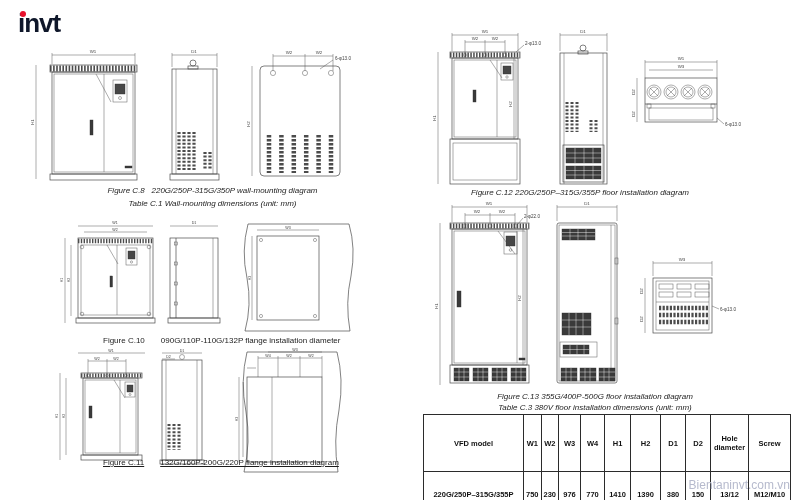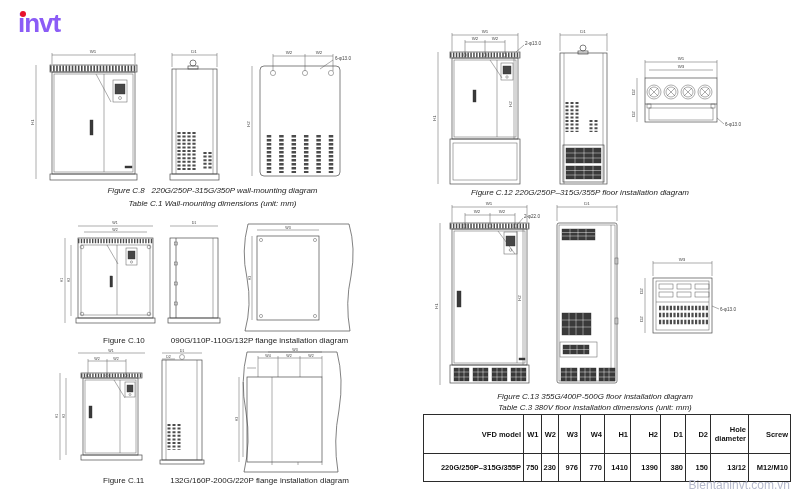--- a/index.html
+++ b/index.html
@@ -2,47 +2,47 @@
 <html><head>
 <meta charset="utf-8">
 <style>
   html,body { margin:0; padding:0; }
   body {
     width:800px; height:500px; position:relative; background:#ffffff;
     font-family:"Liberation Sans", sans-serif; overflow:hidden; color:#1a1a1a;
   }
   .abs { position:absolute; }
   .logo-text {
-    font-size:26px; font-weight:bold; color:#8b5cf6; letter-spacing:-1px; line-height:1;
+    font-size:26px; font-weight:bold; color:#0f172a; letter-spacing:-1px; line-height:1;
   }
   .logo-dot {
     position:absolute; width:6px; height:6px; border-radius:50%; background:#e8112d;
   }
   .caption { font-size:8px; color:#1c1c1c; text-align:center; white-space:pre;font-style:italic; }
-  .capflex { font-size:8px; color:#1c1c1c; display:flex; gap:26px; white-space:pre; }
+  .capflex { font-size:8px; color:#1c1c1c; display:flex; gap:16px; white-space:pre; }
   .watermark { font-size:12px; color:#b6bacd; }
   svg { position:absolute; overflow:visible; }
   svg text { font-family:"Liberation Sans", sans-serif; fill:#3d3d3d; }
   .dim  { font-size:4.4px; }
   .dim2 { font-size:3.6px; }
   .hole { font-size:4.6px; }
   .ln   { stroke:#4a4a4a; stroke-width:0.7; fill:none; }
   .lnt  { stroke:#5a5a5a; stroke-width:0.5; fill:none; }
   .dimln{ stroke:#5a5a5a; stroke-width:0.5; fill:none; }
   .hatch{ stroke:#4c4c4c; fill:none; }
   .vent { stroke:#4c4c4c; fill:none; }
   .dark { fill:#3a3a3a; stroke:#2e2e2e; stroke-width:0.4; }
   .grid { stroke:#ffffff; stroke-width:0.5; opacity:0.85; }
   .scrfill { fill:#474747; stroke:#2e2e2e; stroke-width:0.4; }
   table.dims {
     position:absolute; left:423px; top:414px; border-collapse:collapse;
     font-size:7.5px; color:#111; table-layout:fixed;
   }
   table.dims th, table.dims td {
-    border:1px solid #2b2b2b; text-align:right; vertical-align:middle; padding:8px 2px;
+    border:1px solid #2b2b2b; text-align:center; vertical-align:middle; padding:17px 2px;
   }
   table.dims th { font-weight:bold; height:22px; }
   table.dims td { height:11px;font-weight:bold; }
 </style>
 </head>
 <body>
 
 <div class="abs" style="left:18px; top:10px;">
   <div class="logo-text">invt</div>
   <div class="logo-dot" style="left:1.5px; top:1px;"></div>
@@ -253,21 +253,21 @@
   <circle class="lnt" cx="260" cy="22" r="1.6"></circle>
   <circle class="lnt" cx="206" cy="98" r="1.6"></circle>
   <circle class="lnt" cx="260" cy="98" r="1.6"></circle>
   <line class="dimln" x1="202" y1="12" x2="264" y2="12"></line>
   <text class="dim2" x="233" y="10.5" text-anchor="middle">W3</text>
   <line class="dimln" x1="197" y1="18" x2="197" y2="102"></line>
   <text class="dim2" transform="rotate(-90 195.5 60)" x="195.5" y="60" text-anchor="middle">H3</text>
 </svg>
 <div class="abs capflex" style="left:103px; top:336px;">
   <span>Figure C.10</span>
-  <span>090G/110P-110G/132P flange installation diagram</span>
+  <span>090G/110P-110G/132P flange installation diameter</span>
 </div>
 
 <svg class="abs" style="left:48px; top:346px;" width="335" height="140" viewBox="0 0 335 140">
 
   <line class="dimln" x1="30" y1="7" x2="97" y2="7"></line>
   <text class="dim2" x="63" y="5.5" text-anchor="middle">W1</text>
   <line class="dimln" x1="40" y1="15" x2="78" y2="15"></line>
   <line class="dimln" x1="40" y1="13" x2="40" y2="28"></line>
   <line class="dimln" x1="59" y1="13" x2="59" y2="28"></line>
   <line class="dimln" x1="78" y1="13" x2="78" y2="28"></line>
@@ -319,21 +319,21 @@
   <line class="dimln" x1="199" y1="22" x2="208" y2="22"></line>
   <rect class="ln" x="199" y="31" width="75" height="85"></rect>
   <line class="lnt" x1="224" y1="31" x2="224" y2="116"></line>
   <line class="dimln" x1="191" y1="31" x2="191" y2="116"></line>
   <text class="dim2" transform="rotate(-90 189.5 73)" x="189.5" y="73" text-anchor="middle">H3</text>
   <line class="dimln" x1="195" y1="36" x2="195" y2="111"></line>
   <line class="lnt" x1="224" y1="116" x2="224" y2="119"></line>
   <line class="lnt" x1="250" y1="116" x2="250" y2="119"></line>
   <line class="lnt" x1="274" y1="116" x2="274" y2="119"></line>
 </svg>
-<div class="abs capflex" style="left:103px; top:476px;">
+<div class="abs capflex" style="left:103px; top:458px;text-decoration:underline;">
   <span>Figure C.11</span>
   <span>132G/160P-200G/220P flange installation diagram</span>
 </div>
 
 <svg class="abs" style="left:420px; top:198px;" width="375" height="192" viewBox="0 0 375 192">
 
   <line class="dimln" x1="32" y1="9" x2="107" y2="9"></line>
   <line class="dimln" x1="32" y1="7" x2="32" y2="24"></line>
   <line class="dimln" x1="107" y1="7" x2="107" y2="24"></line>
   <text class="dim" x="69" y="7" text-anchor="middle">W1</text>

